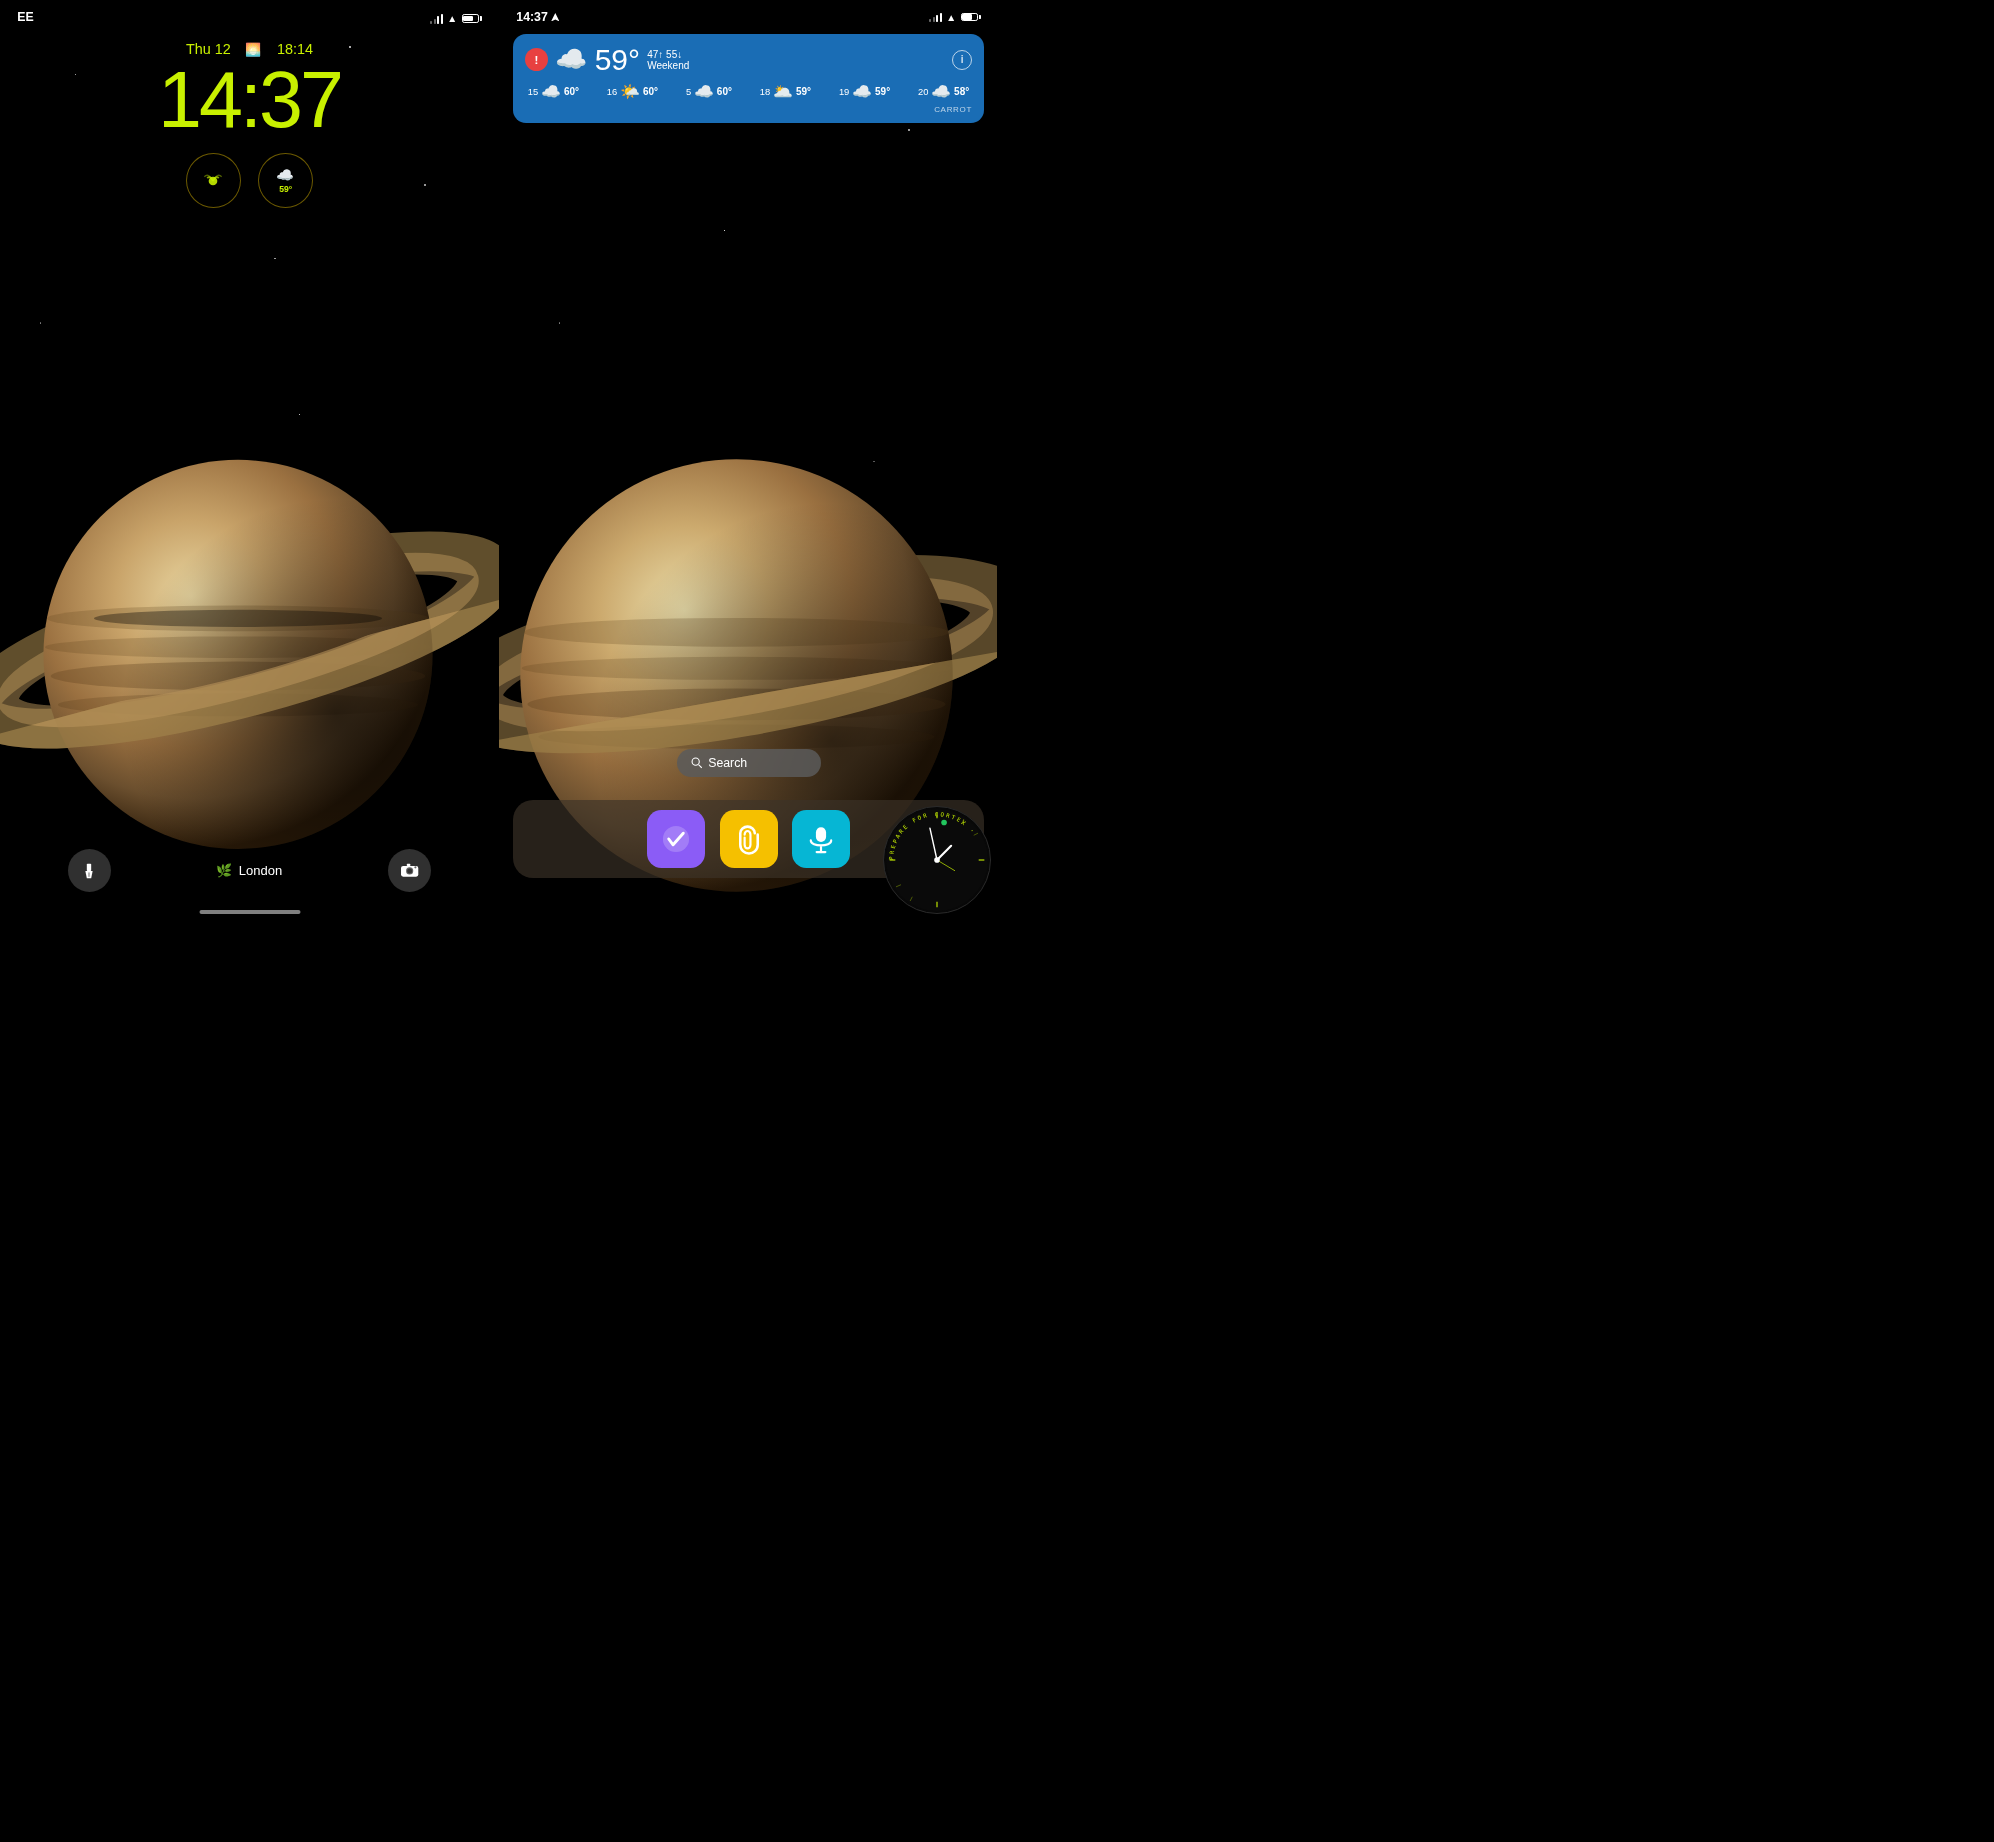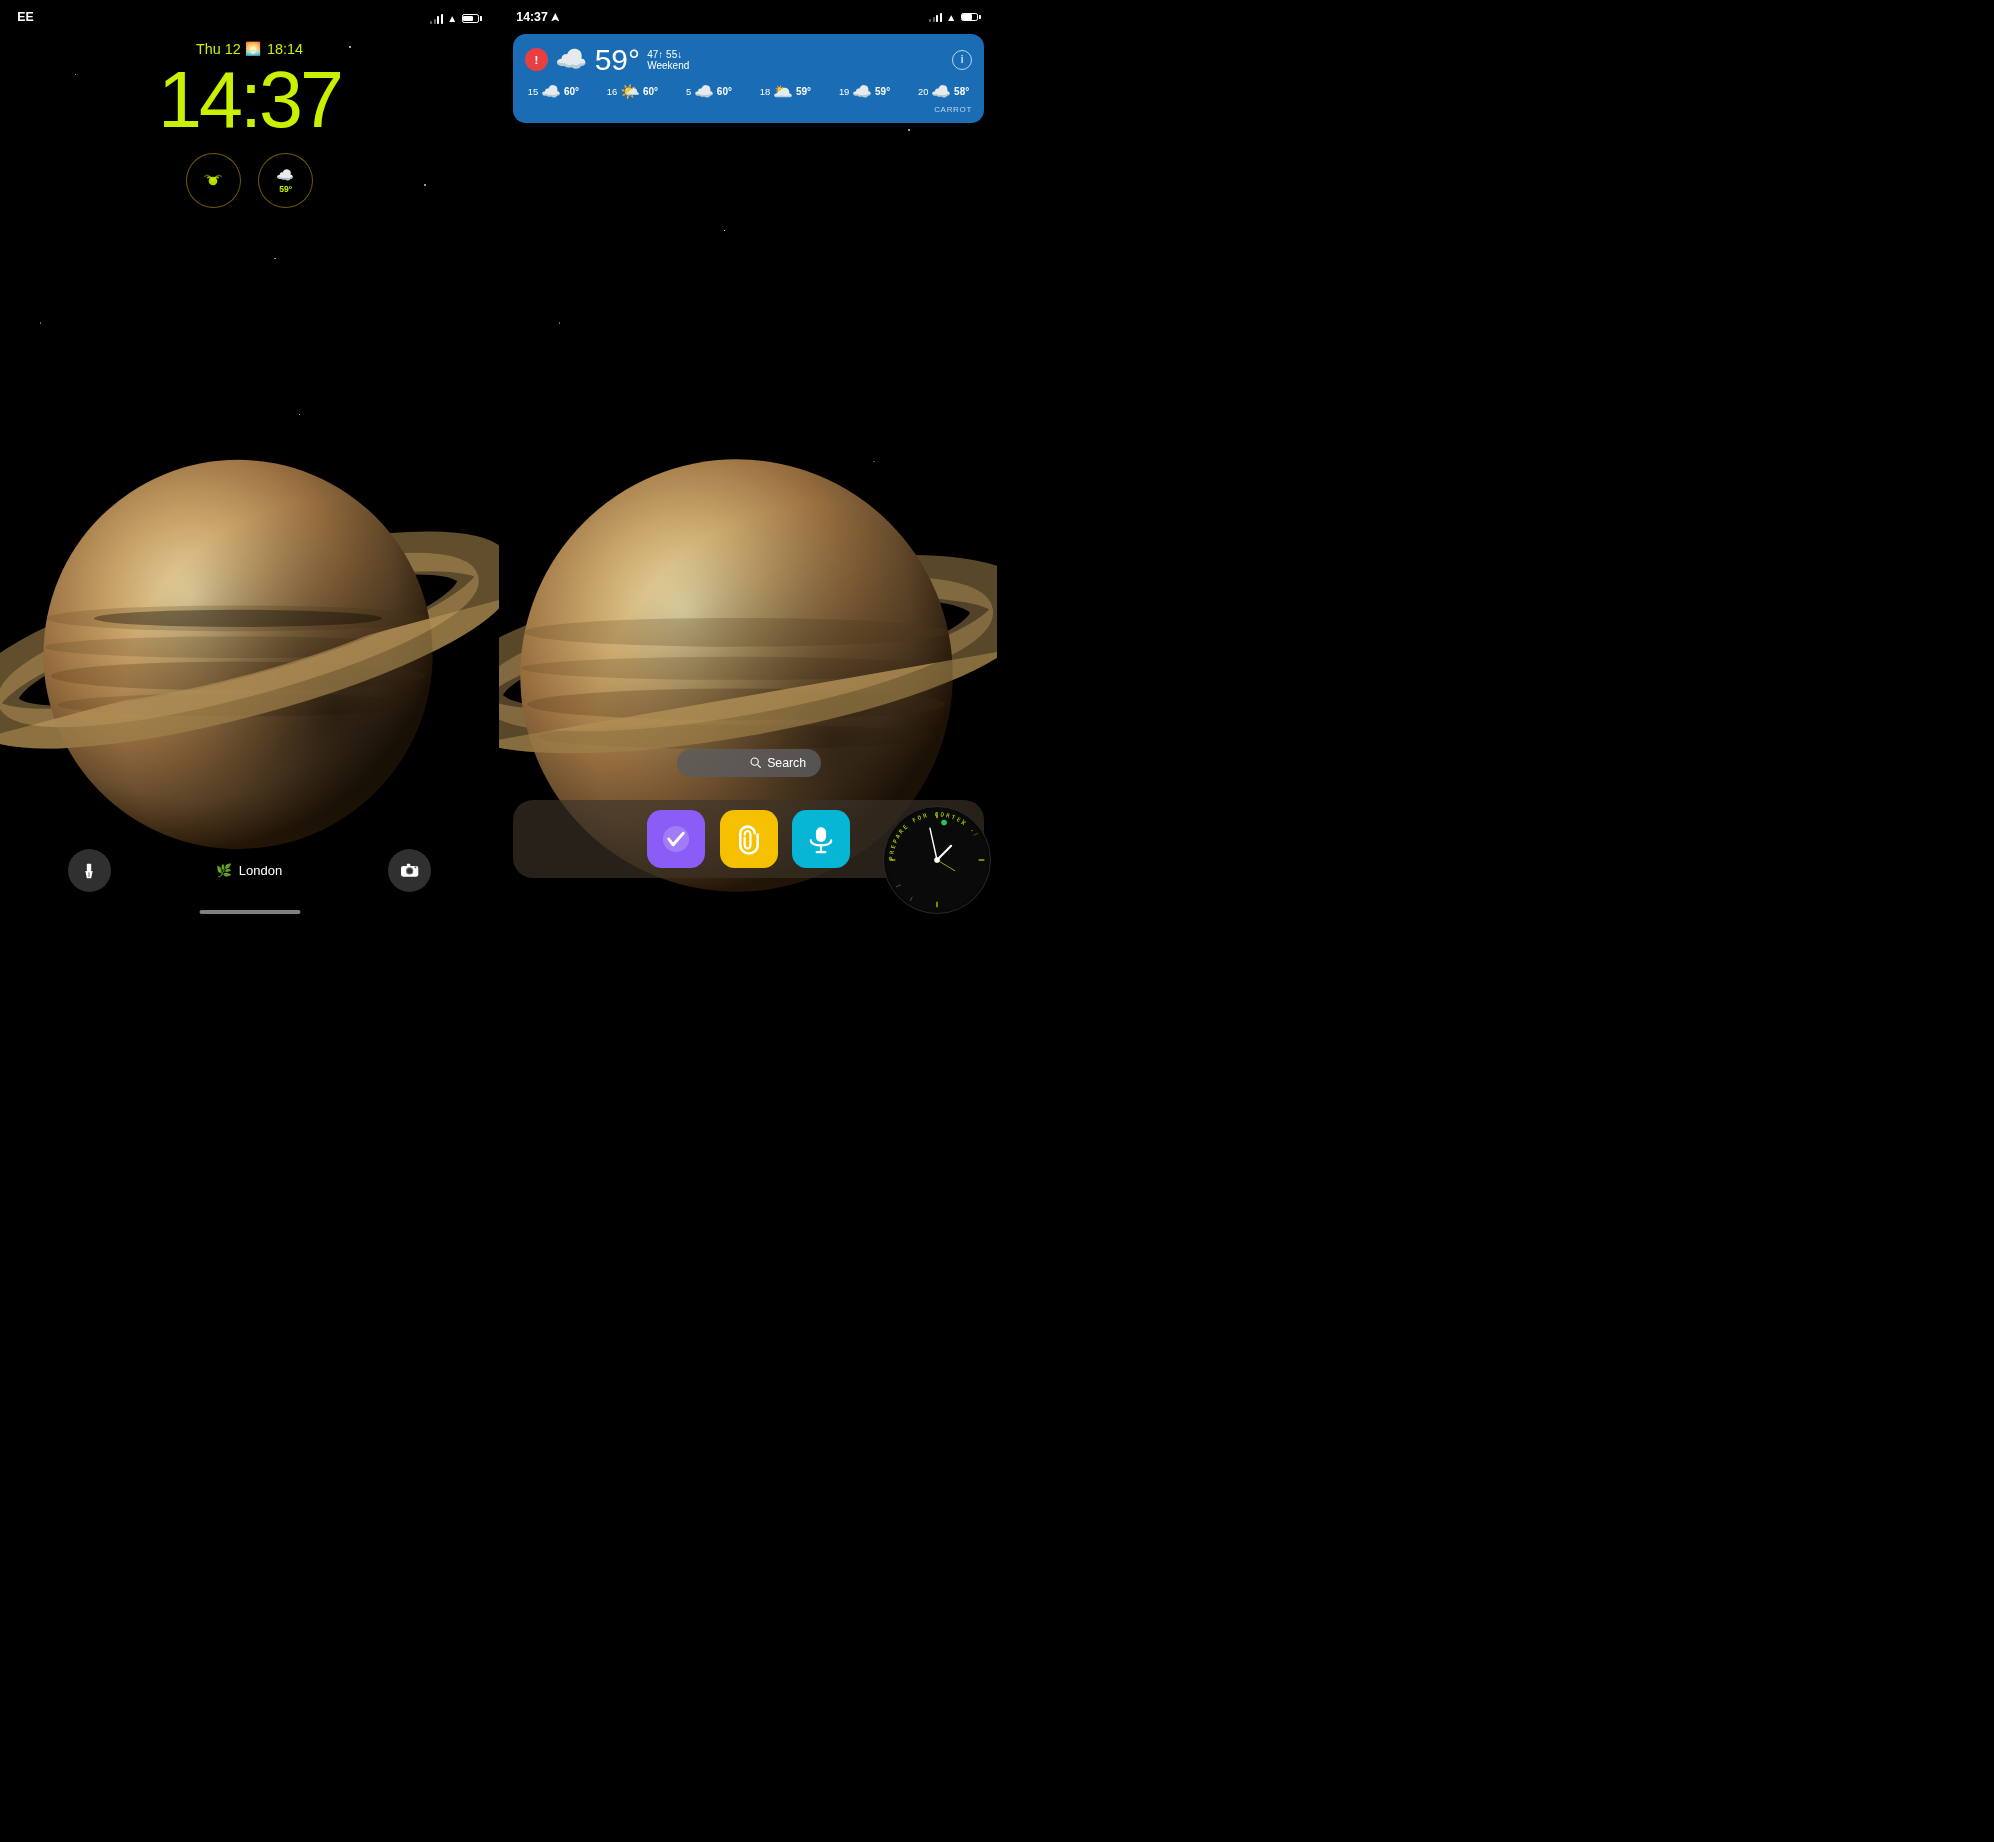--- a/index.html
+++ b/index.html
@@ -70,23 +70,23 @@
       z-index: 10;
       text-align: center;
       margin-top: 11.5px;
     }
 
     .lock-date {
       color: #c8f000;
       font-size: 14.4px;
       font-weight: 500;
       display: flex;
-      align-items: flex-start;
-      justify-content: center;
-      gap: 5px;
+      align-items: flex-end;
+      justify-content: center;
+      gap: 15px;
       margin-bottom: 2.9px;
       margin-top: 17px;
     }
 
     .lock-time {
       color: #c8f000;
       font-size: 79px;
       font-weight: 200;
       line-height: 1;
       letter-spacing: -2.9px;
@@ -341,21 +341,21 @@
     .search-bar {
       background: rgba(90,90,90,0.85);
       border-radius: 16px;
       padding: 7.2px 14.4px;
       display: flex;
       align-items: center;
       gap: 5.8px;
       color: #fff;
       font-size: 12.3px;
       width: 144px;
-      justify-content: flex-end;
+      justify-content: flex-start;
     }
 
     
     .dock {
       position: absolute;
       bottom: 43px;
       left: 0;
       right: 0;
       z-index: 20;
       display: flex;

